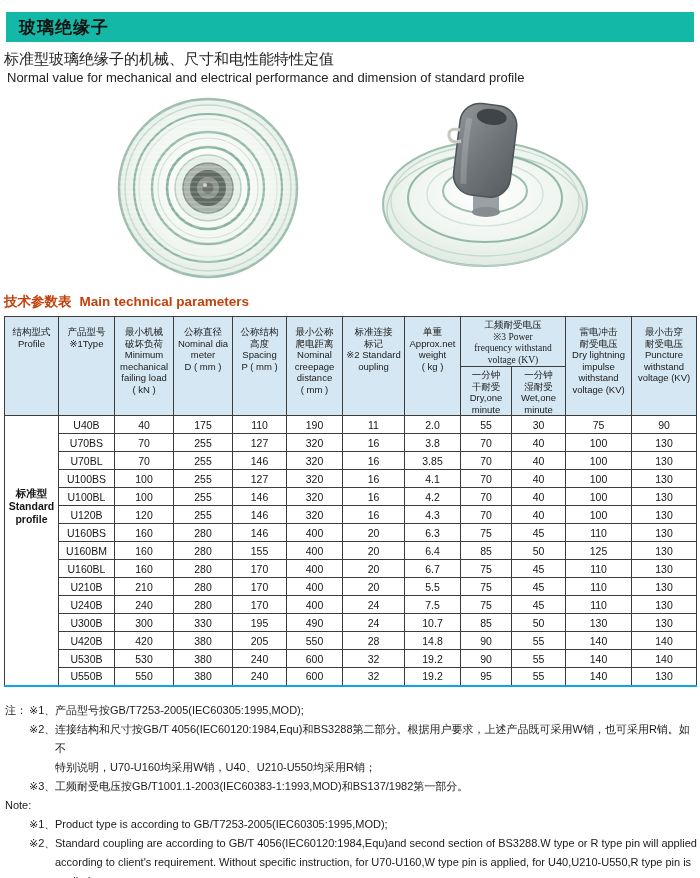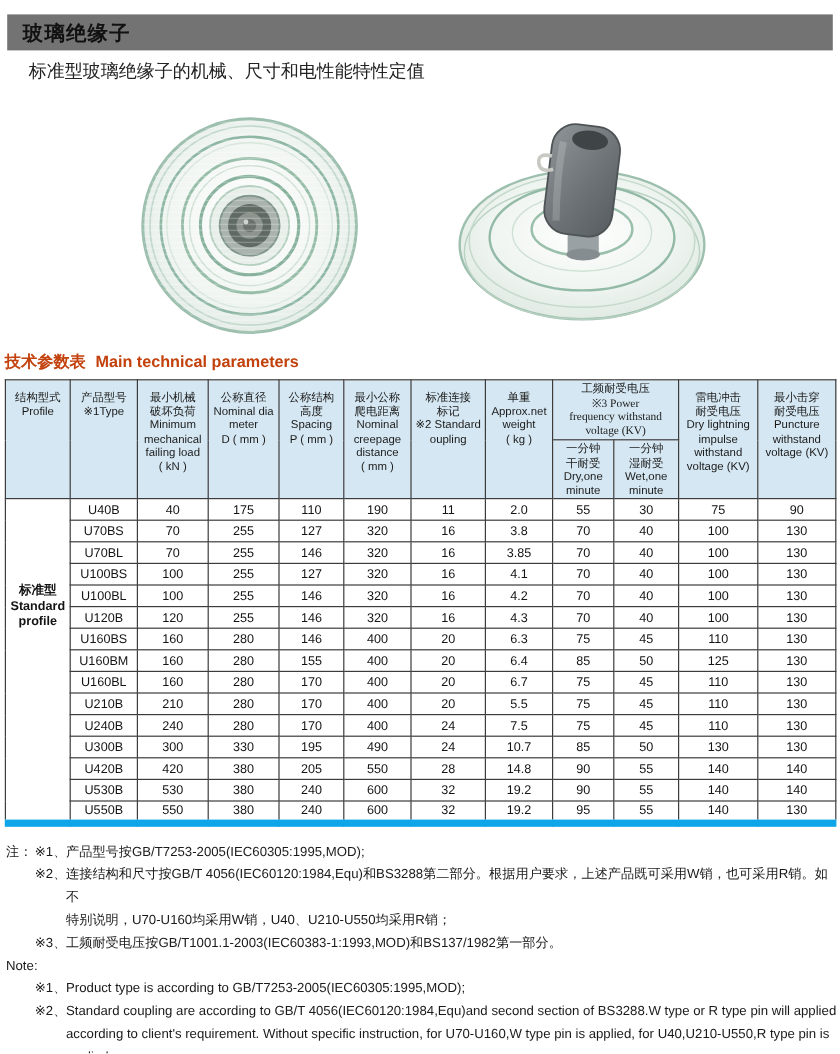--- a/index.html
+++ b/index.html
@@ -1,37 +1,37 @@
 <!DOCTYPE html>
 <html><head>
 <meta charset="utf-8">
 <style>
   * { box-sizing: border-box; }
   html,body { margin:0; padding:0; background:#ffffff; }
   body { font-family:"Liberation Sans","DejaVu Sans",sans-serif; color:#1a1a1a; }
   .page { position:relative; width:700px; height:878px; background:#ffffff; overflow:hidden; }
 
   .title-bar { position:absolute; left:6px; top:12px; width:688px; height:30px;
-               background:#737373; display:flex; align-items:center; }
+               background:#14b8a6; display:flex; align-items:center; }
   .title-bar .t { font-size:17px; font-weight:bold; padding-left:13px; letter-spacing:1px; color:#111; }
 
-  .subtitle-zh { position:absolute; left:24px; top:50px; font-size:15px; color:#222; }
+  .subtitle-zh { position:absolute; left:4px; top:50px; font-size:15px; color:#222; }
   .subtitle-en { position:absolute; left:7px; top:70px; font-size:13px; color:#222; }
 
   .photo { position:absolute; }
   .photo-left { left:113px; top:95px; }
   .photo-right { left:370px; top:92px; }
 
   .section-title { position:absolute; left:4px; top:293px; font-size:13.5px; color:#c2410c;font-weight:bold; }
   .section-title .en { margin-left:8px; }
 
   .tbl-wrap { position:absolute; left:4px; top:316px; width:692px; }
   table { border-collapse:collapse; width:692px; table-layout:fixed; }
   th, td { border:1px solid #3c3c3c; text-align:center; vertical-align:middle; padding:0; }
-  table { border-bottom:6px solid #0ea5e9; }
+  table { border-bottom:2px solid #0ea5e9; }
   thead th { background:#d5e7f2; font-weight:normal; font-size:9.5px; line-height:11.5px;
              white-space:pre-line; vertical-align:top; padding-top:9px; }
   thead tr.r1 th { height:50px; }
   thead tr.r2 th { height:44px; padding-top:2px; }
   thead th.th-group { padding-top:3px;font-family:Liberation Serif, serif; }
   tbody td { font-size:10.5px; height:18px; background:#ffffff; color:#141414; }
   td.profile-cell { white-space:pre-line; line-height:13px; font-size:10.5px; padding-bottom:88px;font-weight:bold; }
 
   .notes { position:absolute; left:5px; top:701px; width:692px; font-size:11px; line-height:19px; color:#1a1a1a; }
   .note-row { display:flex; align-items:flex-start; }
@@ -43,20 +43,21 @@
 </head>
 <body>
 
 <div class="page">
 
   <div class="title-bar">
     <span class="t">玻璃绝缘子</span>
   </div>
 
   <div class="subtitle-zh">标准型玻璃绝缘子的机械、尺寸和电性能特性定值</div>
+  <div class="subtitle-en">Normal value for mechanical and electrical performance and dimension of standard profile</div>
 
   <div class="photo photo-left">
     <svg width="190" height="190" viewBox="0 0 190 190">
       <defs>
         <radialGradient id="g1" cx="50%" cy="47%" r="56%">
           <stop offset="0%" stop-color="#ffffff"></stop>
           <stop offset="70%" stop-color="#f0f5f1"></stop>
           <stop offset="100%" stop-color="#e1ebe4"></stop>
         </radialGradient>
         <pattern id="hl" width="6" height="5" patternUnits="userSpaceOnUse">

